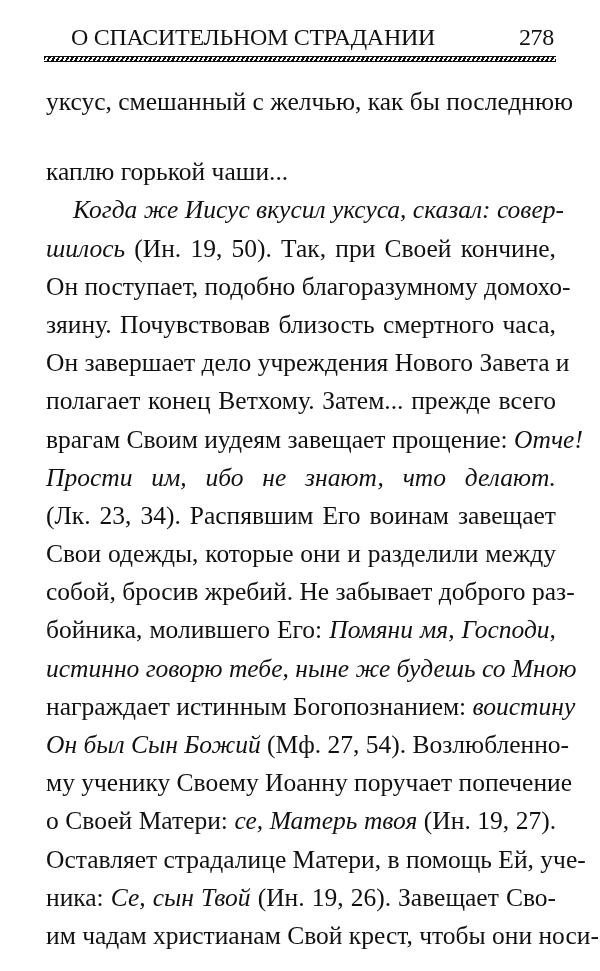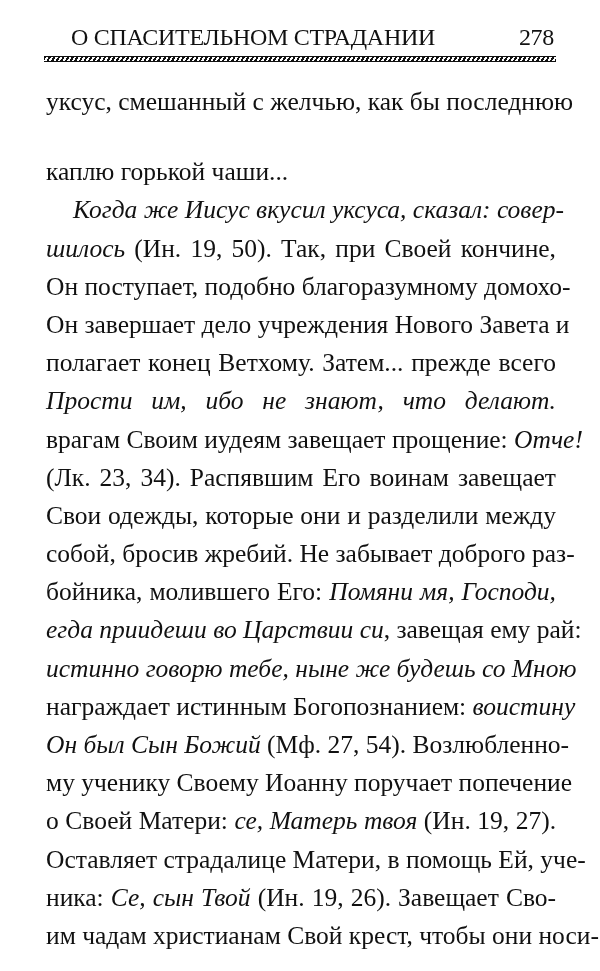--- a/index.html
+++ b/index.html
@@ -34,29 +34,29 @@
   <span class="pageno">278</span>
 </div>
 <div class="rope"></div>
 
 <div class="text" id="body-text">
     <span class="line"><span>уксус, смешанный с желчью, как бы последнюю</span></span>
     <span class="line last"><span>каплю горькой чаши...</span></span>
     <span class="line indent"><i>Когда же Иисус вкусил уксуса, сказал: совер-</i></span>
     <span class="line"><i>шилось</i><span> (Ин. 19, 50). Так, при Своей кончине,</span></span>
     <span class="line"><span>Он поступает, подобно благоразумному домохо-</span></span>
+    <span class="line"><span>зяину. Почувствовав близость смертного часа,</span></span>
     <span class="line"><span>Он завершает дело учреждения Нового Завета и</span></span>
     <span class="line"><span>полагает конец Ветхому. Затем... прежде всего</span></span>
+    <span class="line"><span>врагам Своим иудеям завещает прощение: </span><i>Отче!</i></span>
     <span class="line"><i>Прости им, ибо не знают, что делают.</i></span>
-    <span class="line"><span>врагам Своим иудеям завещает прощение: </span><i>Отче!</i></span>
     <span class="line"><span>(Лк. 23, 34). Распявшим Его воинам завещает</span></span>
     <span class="line"><span>Свои одежды, которые они и разделили между</span></span>
     <span class="line"><span>собой, бросив жребий. Не забывает доброго раз-</span></span>
     <span class="line"><span>бойника, молившего Его: </span><i>Помяни мя, Господи,</i></span>
-    <span class="line"><i>егда приидеши во Царствии си</i><span>, завещая ему рай:</span></span>
     <span class="line"><i>истинно говорю тебе, ныне же будешь со Мною</i></span>
     <span class="line"><span>награждает истинным Богопознанием: </span><i>воистину</i></span>
     <span class="line"><i>Он был Сын Божий</i><span> (Мф. 27, 54). Возлюбленно-</span></span>
     <span class="line"><span>му ученику Своему Иоанну поручает попечение</span></span>
     <span class="line"><span>о Своей Матери: </span><i>се, Матерь твоя</i><span> (Ин. 19, 27).</span></span>
     <span class="line"><span>Оставляет страдалице Матери, в помощь Ей, уче-</span></span>
     <span class="line"><span>ника: </span><i>Се, сын Твой</i><span> (Ин. 19, 26). Завещает Сво-</span></span>
     <span class="line"><span>им чадам христианам Свой крест, чтобы они носи-</span></span>
   </div>
 

